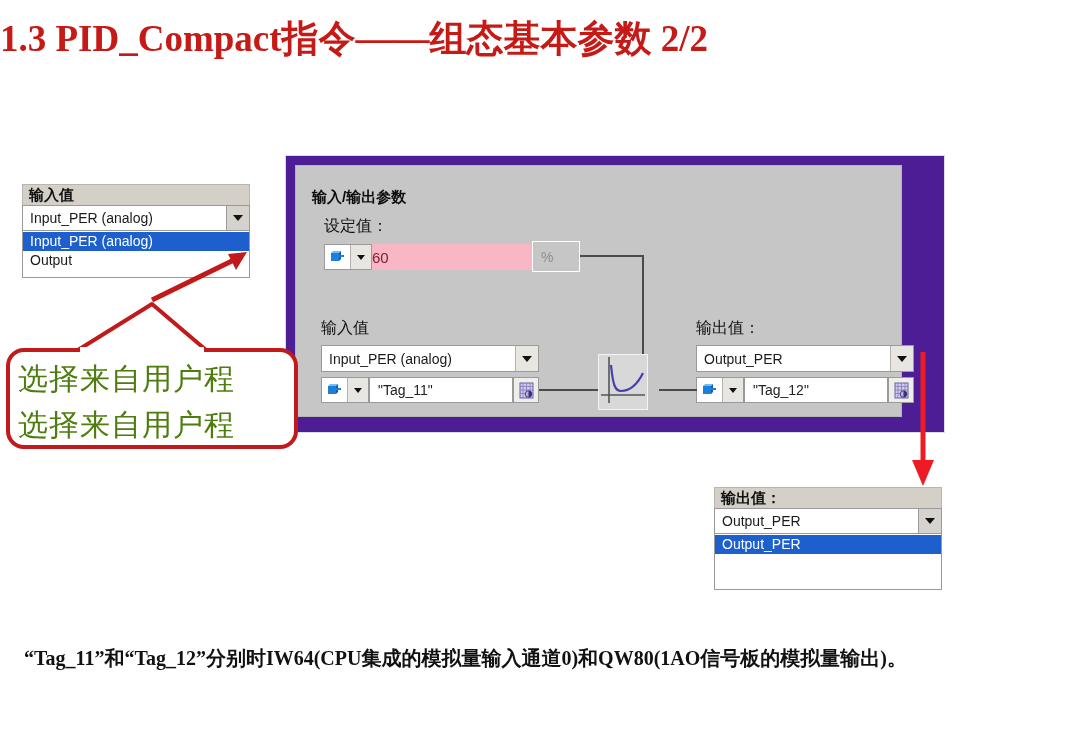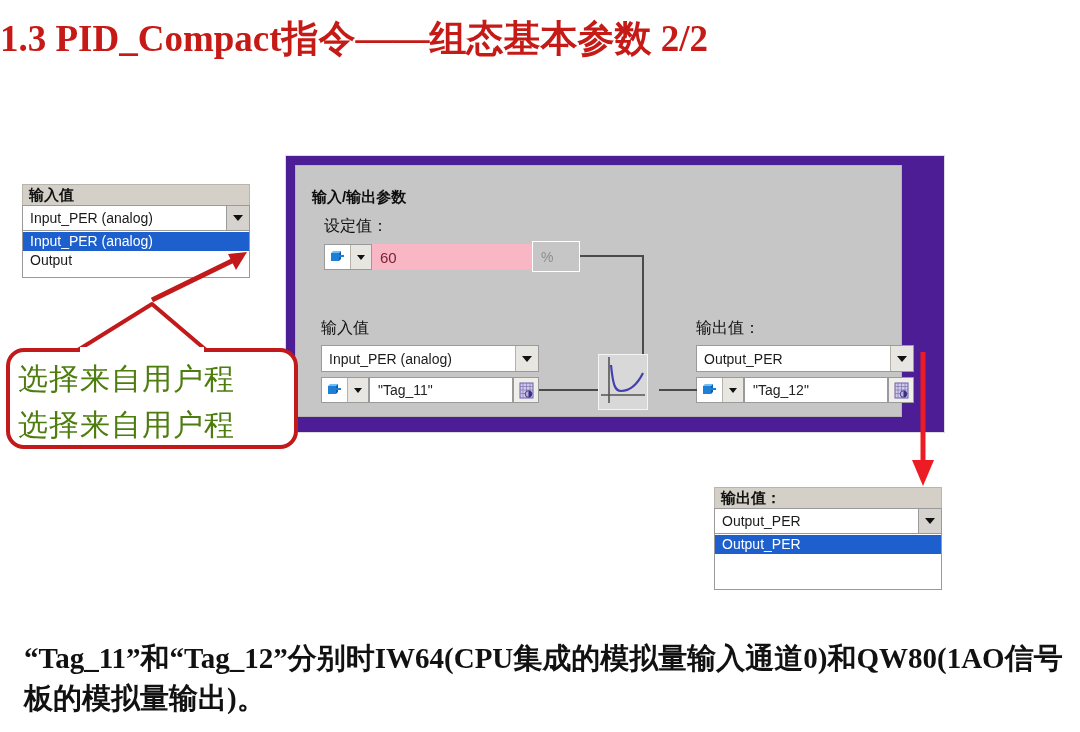--- a/index.html
+++ b/index.html
@@ -66,21 +66,21 @@
     position:absolute;background:#ffffff;border:1px solid #9a9a9a;
     box-sizing:border-box;display:flex;align-items:center;
   }
   .plugbtn .pg{width:26px;display:flex;justify-content:center;align-items:center;}
   .plugbtn .pgarrow{
     width:20px;height:100%;background:#e8e6e1;border-left:1px solid #b6b2ab;
     display:flex;align-items:center;justify-content:center;
   }
   .valfield{
     position:absolute;box-sizing:border-box;display:flex;align-items:center;
-    font-size:15px;padding-left:8px;white-space:nowrap;
+    font-size:15px;padding-left:0;white-space:nowrap;
   }
   .pinkfield{background:#f9b7c6;color:#7a2330;border:none;}
   .unitfield{
     position:absolute;background:#c6c6c6;border:1px solid #ffffff;
     box-sizing:border-box;font-size:14px;color:#8e8e8e;
     display:flex;align-items:center;padding-left:8px;
   }
   .tagfield{
     position:absolute;background:#ffffff;border:1px solid #9a9a9a;
     box-sizing:border-box;display:flex;align-items:center;
@@ -104,21 +104,21 @@
   #callout-text{
     position:absolute;left:18px;top:356px;width:276px;
     font-family:"Liberation Serif","DejaVu Serif",serif;
     font-size:30px;line-height:46px;color:#4d7c0f;letter-spacing:1px;
   }
   .svg-layer{position:absolute;left:0;top:0;width:1080px;height:732px;pointer-events:none;}
   
   #caption{
     position:absolute;left:24px;top:638px;width:1040px;
     font-family:"Liberation Serif","DejaVu Serif",serif;
-    font-weight:bold;font-size:29px;line-height:40px;color:#111;
+    font-weight:bold;font-size:20px;line-height:40px;color:#111;
   }
 </style>
 </head>
 <body>
 
 <div id="slide-title">1.3 PID_Compact指令——组态基本参数  2/2</div>
 
 <div class="dd-head" style="left:22px;top:184px;width:228px;height:21px;">输入值</div>
 
 <div class="combo" style="left:22px;top:205px;width:228px;height:26px;">

